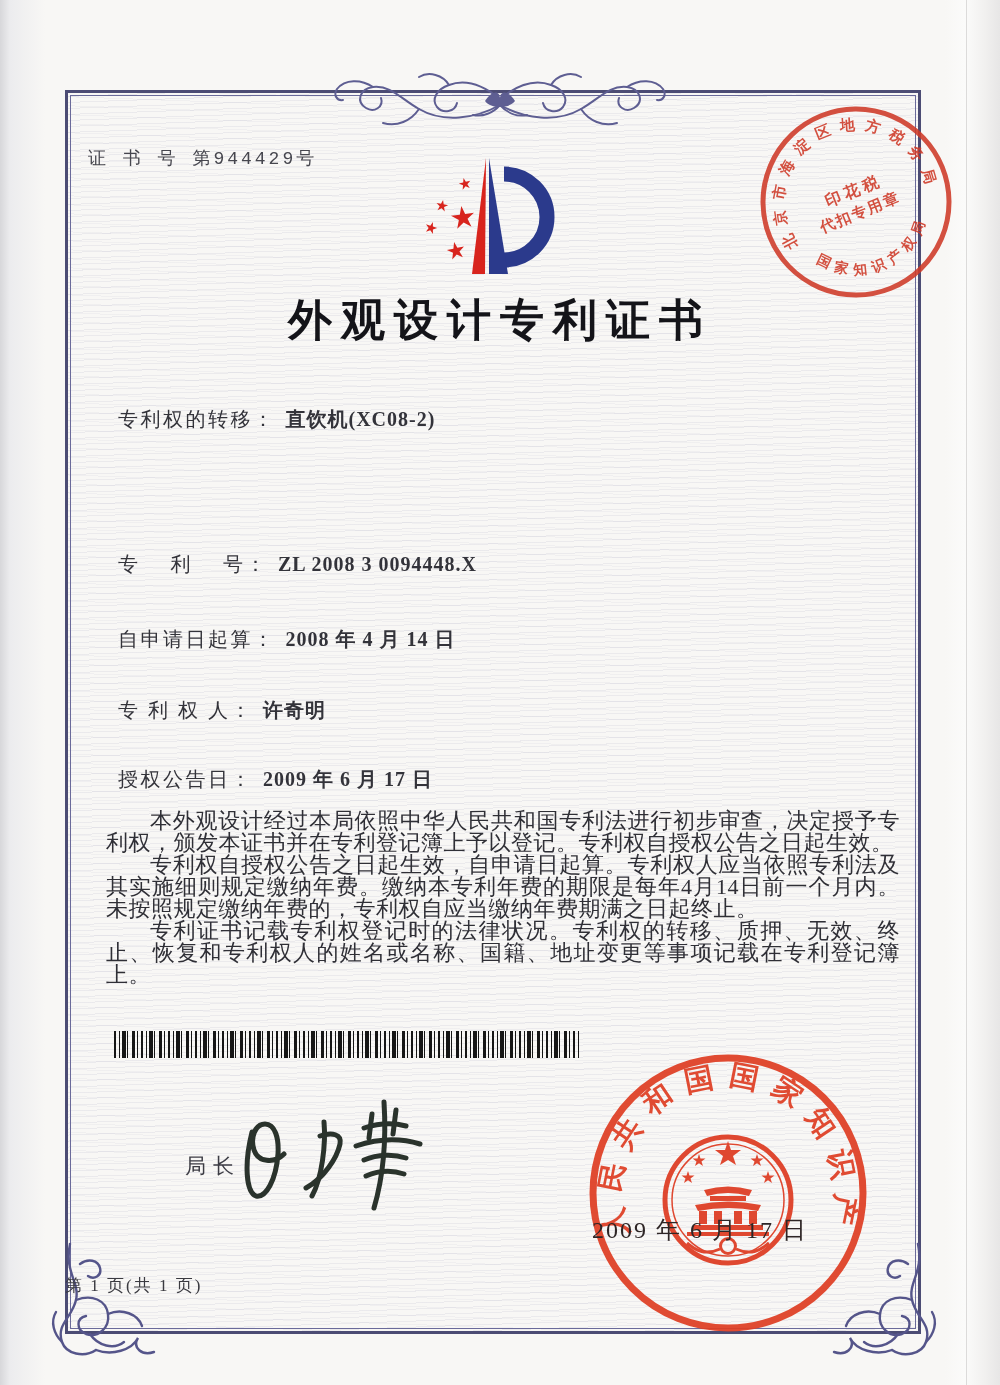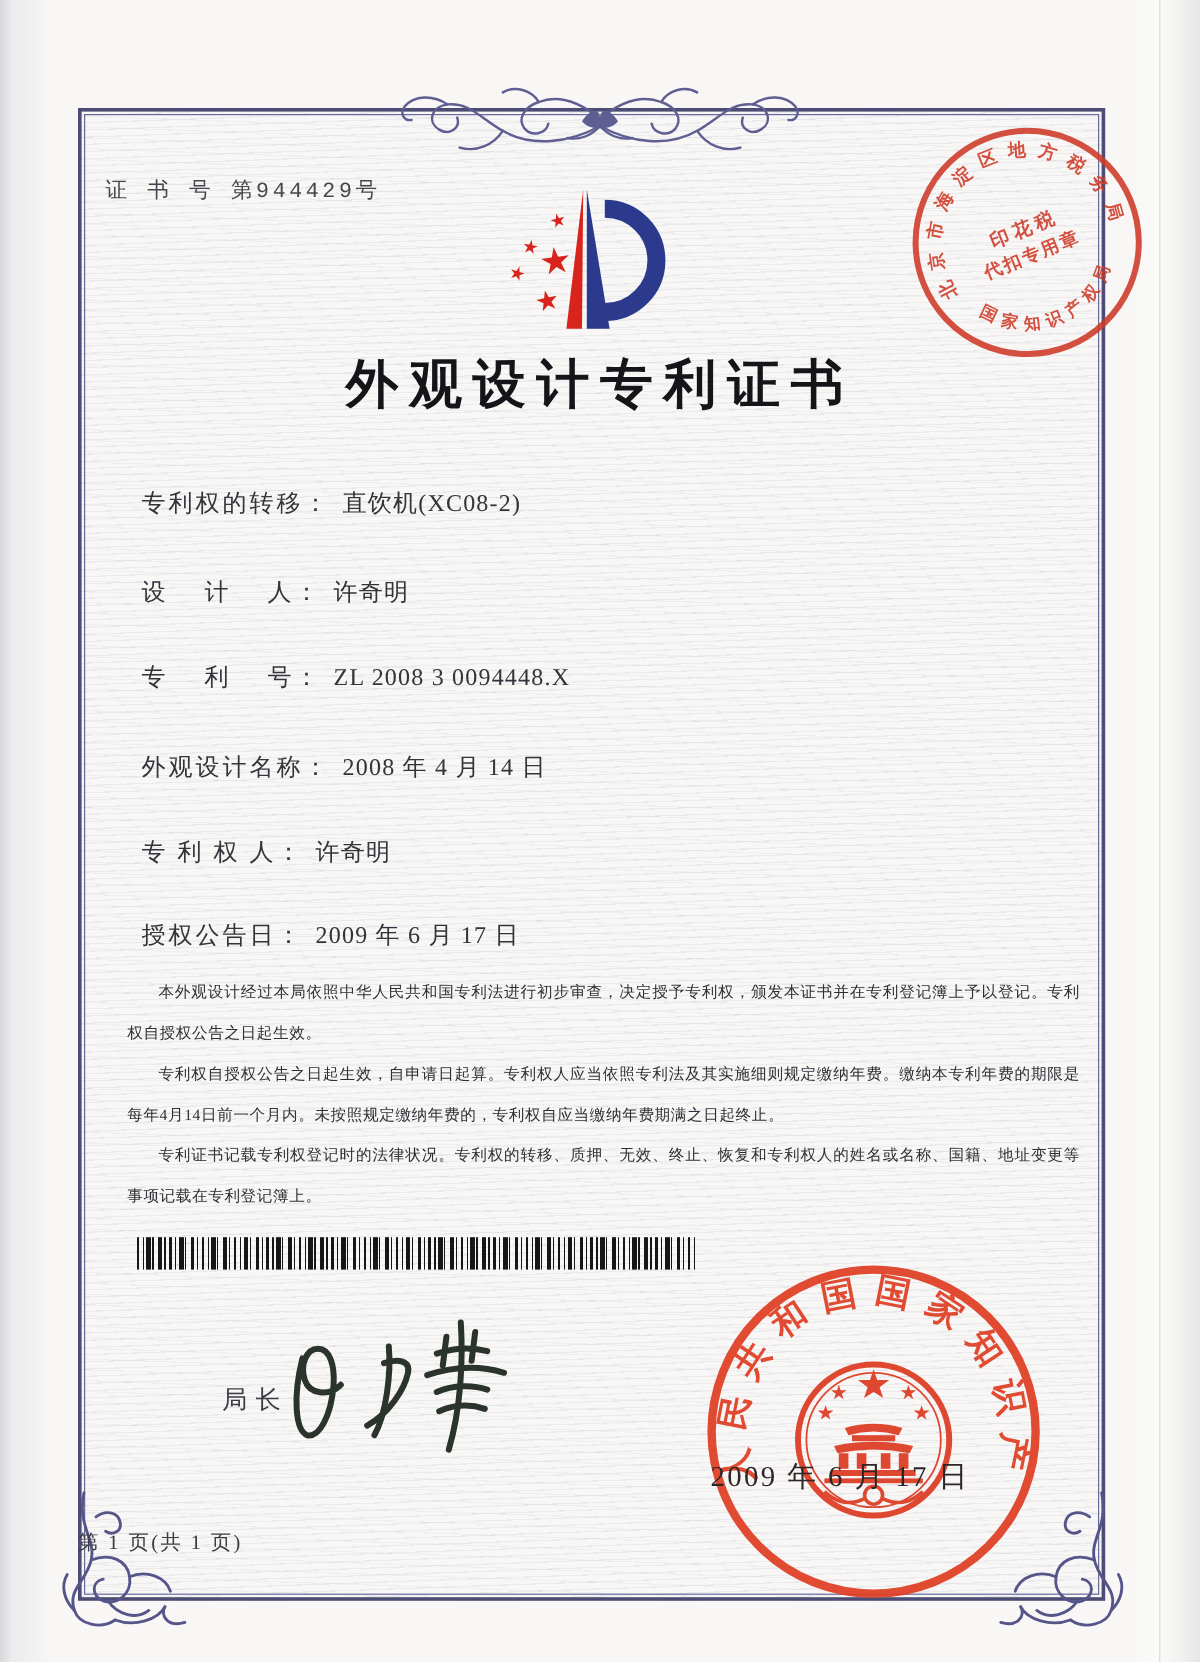--- a/index.html
+++ b/index.html
@@ -26,23 +26,23 @@
   .abs{ position:absolute; }
   .cert-number{
     left:88px; top:146px; font-size:18px; color:#46464e; letter-spacing:3px;font-family:Liberation Mono, monospace;
   }
   .title{
     left:65px; top:291px; width:856px; text-align:center;
     font-size:44px; font-weight:bold; color:#141419; letter-spacing:9px;padding-left:14px;
   }
   .field-row{ left:118px; font-size:20px; color:#33333a; white-space:nowrap; }
   .field-row .lbl{ letter-spacing:2.5px; }
-  .field-row .val{ margin-left:10px; letter-spacing:1px; }
+  .field-row .val{ margin-left:10px; letter-spacing:1px;font-weight:bold; }
   .paragraphs{
-    left:106px; top:810px; width:794px; font-size:13px; line-height:34px;
+    left:106px; top:810px; width:794px; font-size:22px; line-height:22px;
     color:#2f2f36; text-align:justify;
   }
   .paragraphs p{ text-indent:2em; letter-spacing:0.5px; }
   .barcode{
     left:114px; top:1031px; width:466px; height:27px;
     background:repeating-linear-gradient(90deg,
       #161616 0 2px, transparent 2px 5px,
       #161616 5px 6px, transparent 6px 8px,
       #161616 8px 12px, transparent 12px 13px,
       #161616 13px 14px, transparent 14px 18px,
@@ -146,28 +146,25 @@
     </text>
     <text x="100" y="94" text-anchor="middle" font-size="16" font-weight="bold" fill="#cf3a28">印 花 税</text>
     <text x="100" y="116" text-anchor="middle" font-size="15" font-weight="bold" fill="#cf3a28" letter-spacing="2">代扣专用章</text>
   </svg>
 
   <div class="abs title">外观设计专利证书</div>
 
   <div class="abs field-row" style="top:406px">
     <span class="lbl">专利权的转移：</span><span class="val">直饮机(XC08-2)</span>
   </div>
-  <div class="abs field-row" style="top:480px">
-    <span class="lbl">设　 计　 人：</span><span class="val">许奇明</span>
-  </div>
   <div class="abs field-row" style="top:551px">
     <span class="lbl">专　 利　 号：</span><span class="val">ZL 2008 3 0094448.X</span>
   </div>
   <div class="abs field-row" style="top:626px">
-    <span class="lbl">外观设计名称：</span><span class="val">2008 年 4 月 14 日</span>
+    <span class="lbl">自申请日起算：</span><span class="val">2008 年 4 月 14 日</span>
   </div>
   <div class="abs field-row" style="top:697px">
     <span class="lbl">专 利 权 人：</span><span class="val">许奇明</span>
   </div>
   <div class="abs field-row" style="top:766px">
     <span class="lbl">授权公告日：</span><span class="val">2009 年 6 月 17 日</span>
   </div>
 
   <div class="abs paragraphs">
     <p>本外观设计经过本局依照中华人民共和国专利法进行初步审查，决定授予专利权，颁发本证书并在专利登记簿上予以登记。专利权自授权公告之日起生效。</p>

